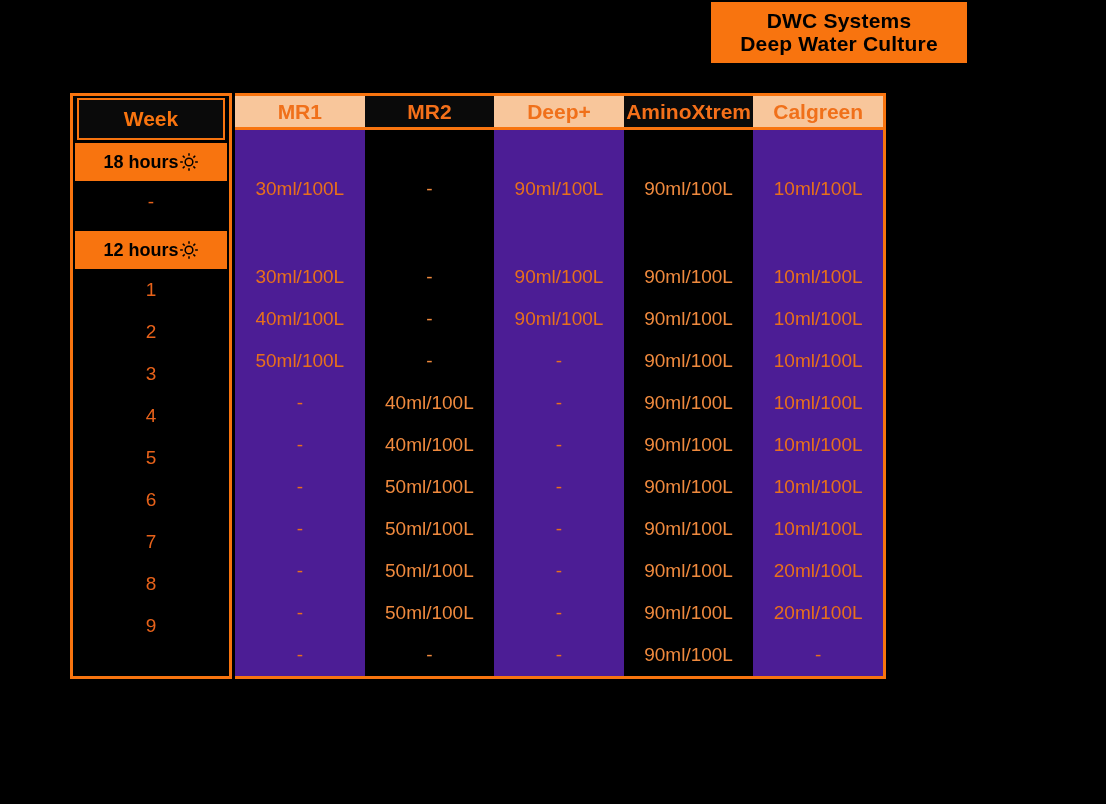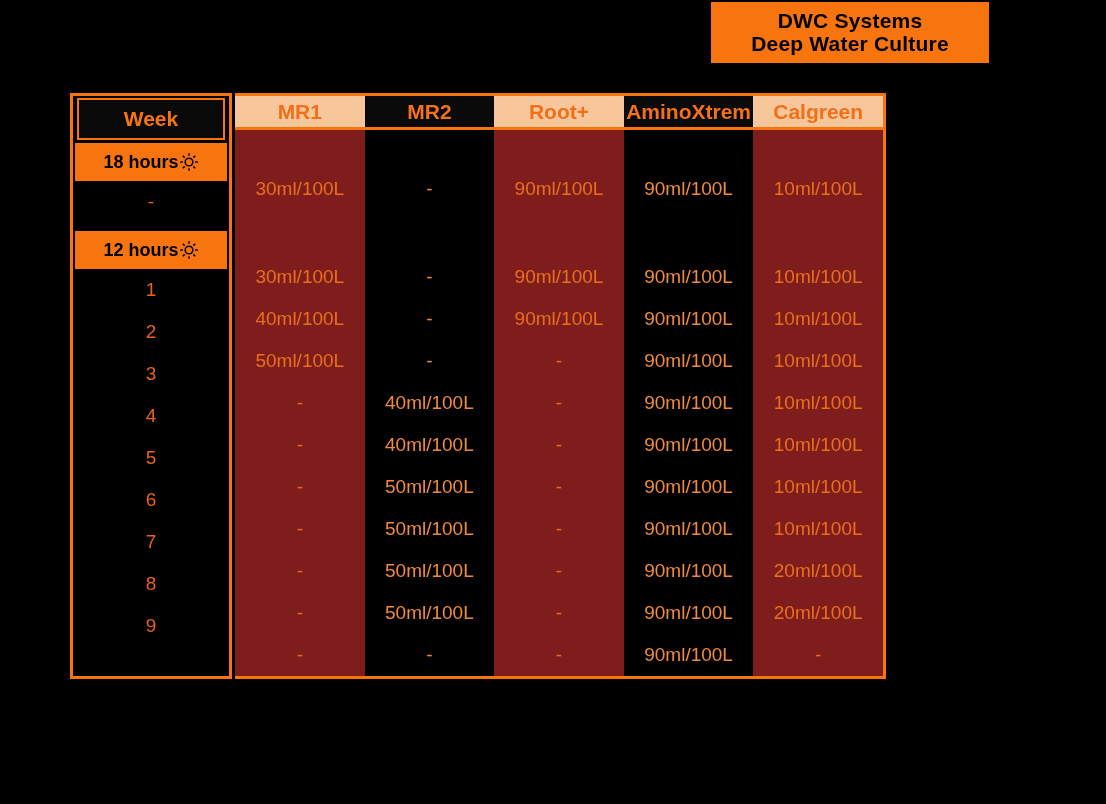--- a/index.html
+++ b/index.html
@@ -15,21 +15,21 @@
     position: relative;
     font-family: "Liberation Sans", sans-serif;
     -webkit-font-smoothing: antialiased;
   }
 
   
   #title-block {
     position: absolute;
     left: 711px;
     top: 2px;
-    width: 278px;
+    width: 256px;
     height: 61px;
     background: #F8740F;
     display: flex;
     flex-direction: column;
     align-items: center;
     justify-content: center;
     line-height: 1.08;
   }
   #title-block .tline {
     color: #000000;
@@ -120,21 +120,21 @@
     background: #000000;
     position: relative;
   }
 
   .data-col {
     flex: 1 1 0;
     display: flex;
     flex-direction: column;
     position: relative;
   }
-  .data-col.peach { background: #7f1d1d; }
+  .data-col.peach { background: #4c1d95; }
   .data-col.dark  { background: #000000; }
 
   .col-header {
     height: 44px;
     display: flex;
     align-items: center;
     justify-content: center;
     font-size: 21px;
     font-weight: bold;
     color: #F0701A;
@@ -271,21 +271,21 @@
           <div class="cell">40ml/100L</div>
           <div class="cell">50ml/100L</div>
           <div class="cell">50ml/100L</div>
           <div class="cell">50ml/100L</div>
           <div class="cell">50ml/100L</div>
           <div class="cell empty">-</div>
           <div class="col-tail"></div>
         </div>
       </div>
       <div class="data-col peach">
-        <div class="col-header">Root+</div>
+        <div class="col-header">Deep+</div>
         <div class="col-body">
           <div class="band-filler"></div>
           <div class="cell">90ml/100L</div>
           <div class="group-gap"></div>
           <div class="band-filler"></div>
           <div class="cell">90ml/100L</div>
           <div class="cell">90ml/100L</div>
           <div class="cell empty">-</div>
           <div class="cell empty">-</div>
           <div class="cell empty">-</div>

